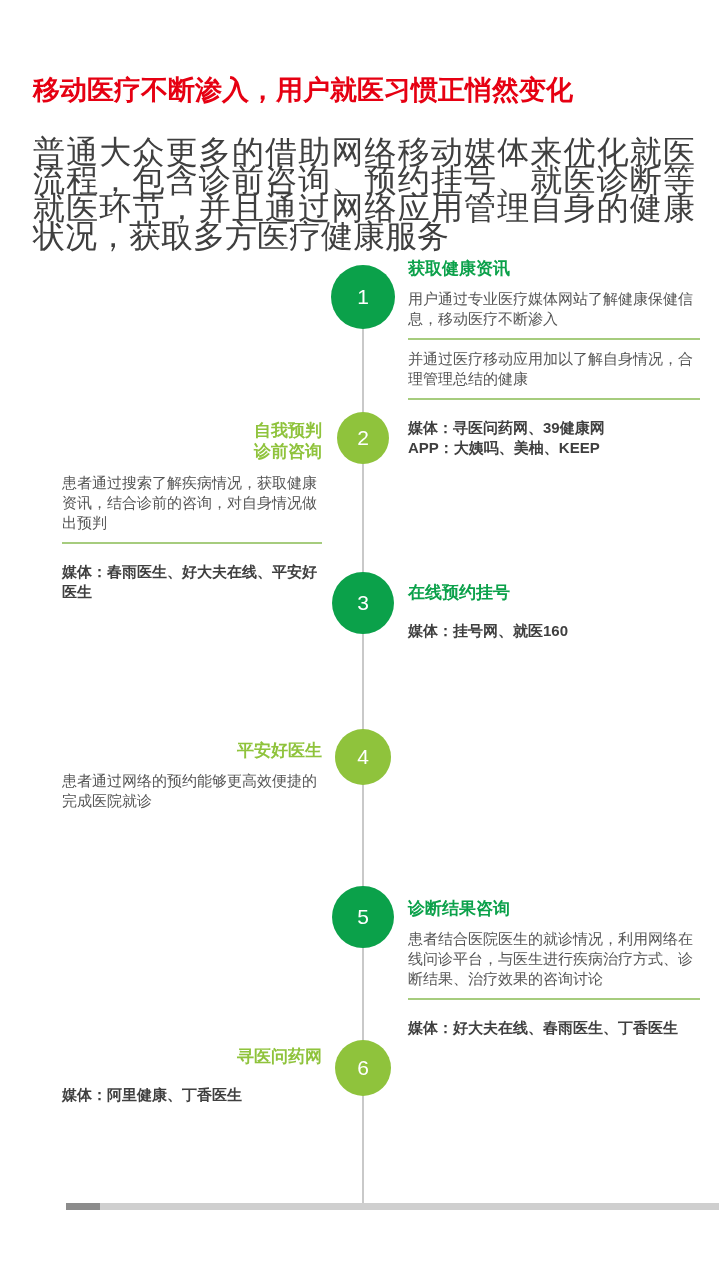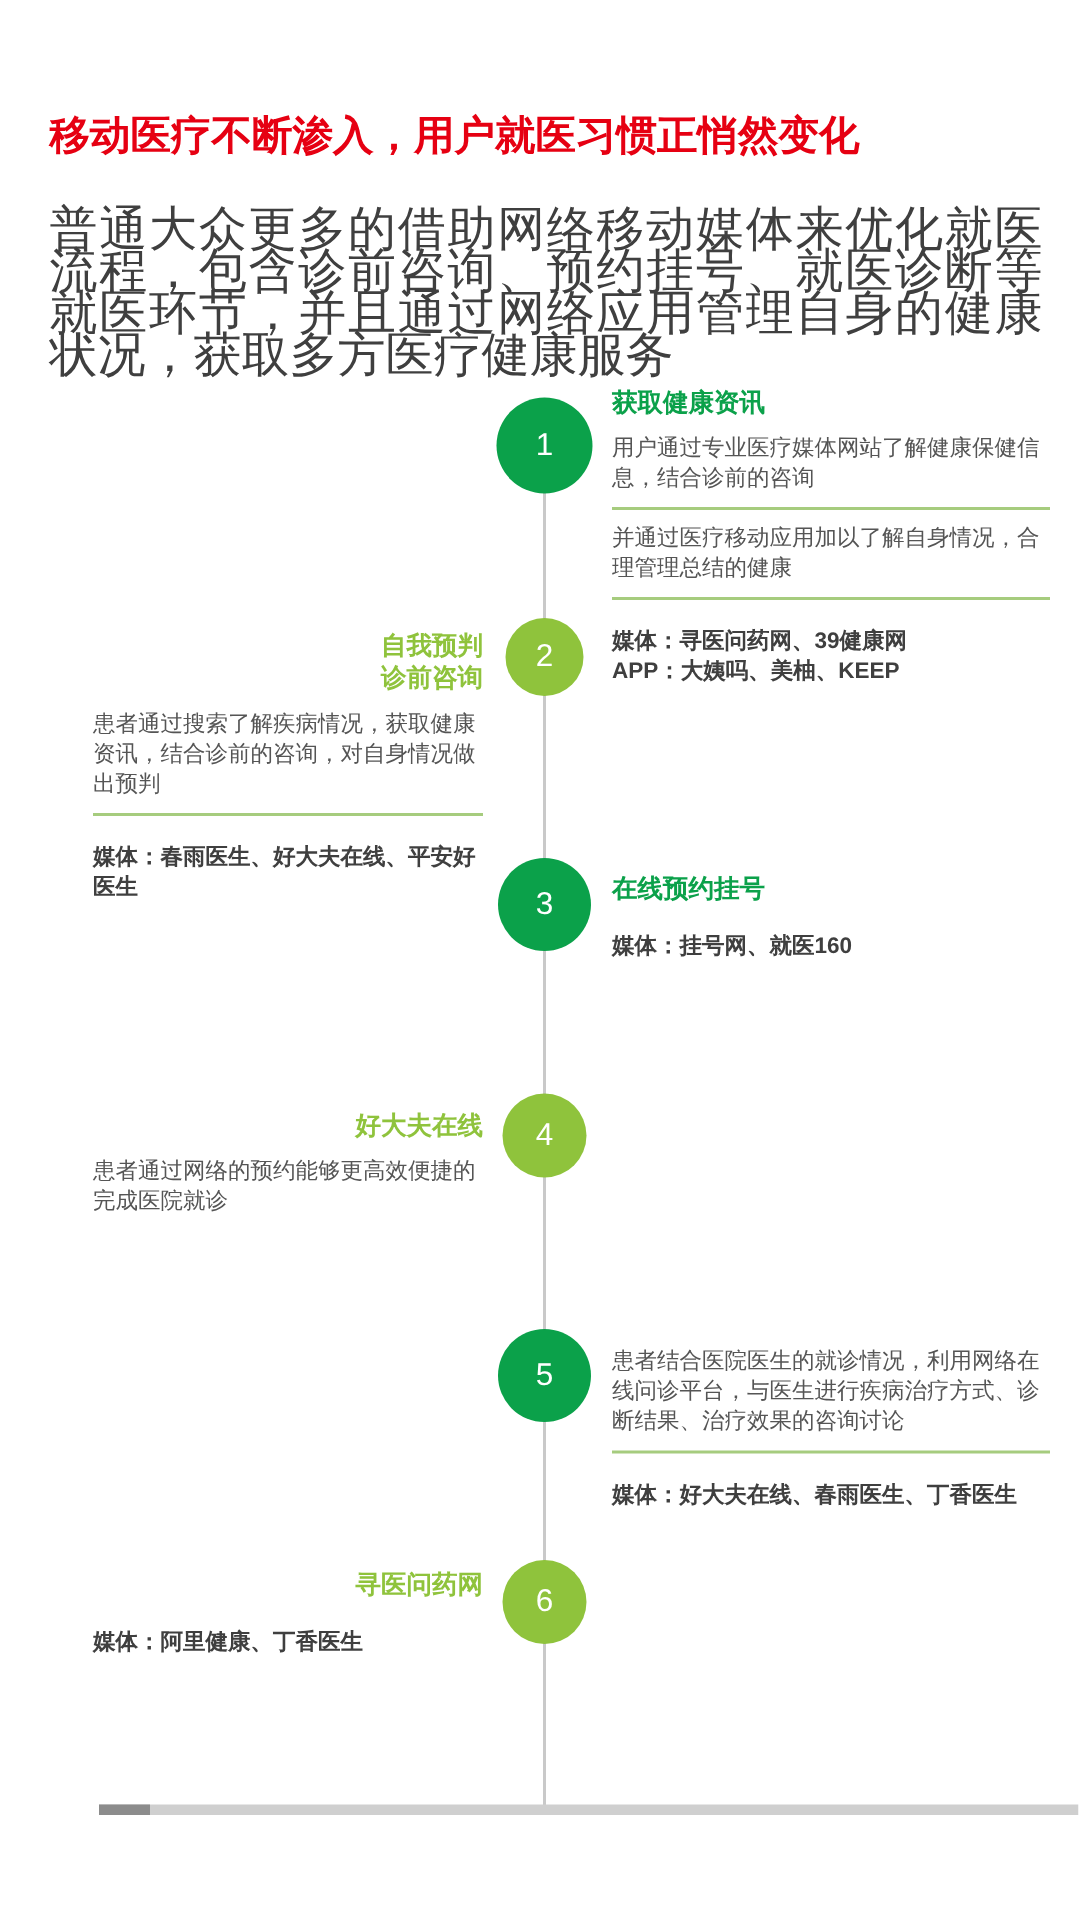--- a/index.html
+++ b/index.html
@@ -98,44 +98,45 @@
   </div>
   <div class="circle dark c5">
     <span>5</span>
   </div>
   <div class="circle light c6">
     <span>6</span>
   </div>
 
   <div class="block right b1">
     <h2 class="step-heading heading-dark">获取健康资讯</h2>
-    <p class="para underlined">用户通过专业医疗媒体网站了解健康保健信息，结合诊前的咨询</p>
+    <p class="para underlined">用户通过专业医疗媒体网站了解健康保健信息，移动医疗不断渗入</p>
     <p class="para underlined">并通过医疗移动应用加以了解自身情况，合理管理总结的健康</p>
     <p class="media">媒体：寻医问药网、39健康网
 APP：大姨吗、美柚、KEEP</p>
   </div>
 
   <div class="block left b2">
     <h2 class="step-heading heading-light">自我预判
 诊前咨询</h2>
     <p class="para underlined">患者通过搜索了解疾病情况，获取健康资讯，结合诊前的咨询，对自身情况做出预判</p>
     <p class="media">媒体：春雨医生、好大夫在线、平安好医生</p>
   </div>
 
   <div class="block right b3">
     <h2 class="step-heading heading-dark">在线预约挂号</h2>
     <p class="media">媒体：挂号网、就医160</p>
   </div>
 
   <div class="block left b4">
-    <h2 class="step-heading heading-light">好大夫在线</h2>
+    <h2 class="step-heading heading-light">平安好医生</h2>
     <p class="para">患者通过网络的预约能够更高效便捷的完成医院就诊</p>
   </div>
 
   <div class="block right b5">
+    <h2 class="step-heading heading-dark">诊断结果咨询</h2>
     <p class="para underlined">患者结合医院医生的就诊情况，利用网络在线问诊平台，与医生进行疾病治疗方式、诊断结果、治疗效果的咨询讨论</p>
     <p class="media">媒体：好大夫在线、春雨医生、丁香医生</p>
   </div>
 
   <div class="block left b6">
     <h2 class="step-heading heading-light">寻医问药网</h2>
     <p class="media">媒体：阿里健康、丁香医生</p>
   </div>
 
   <div class="footer-bar"></div>

